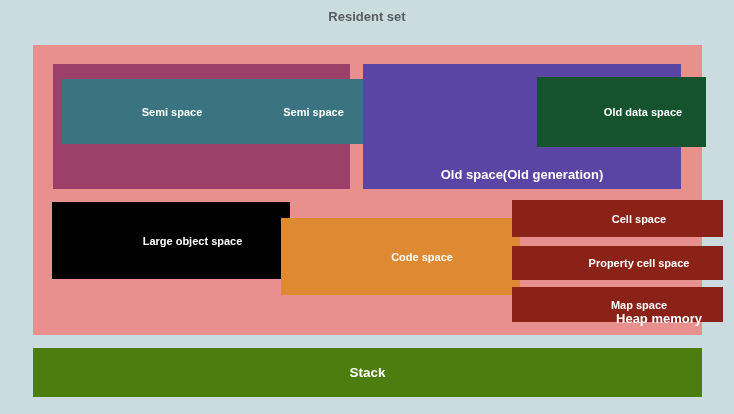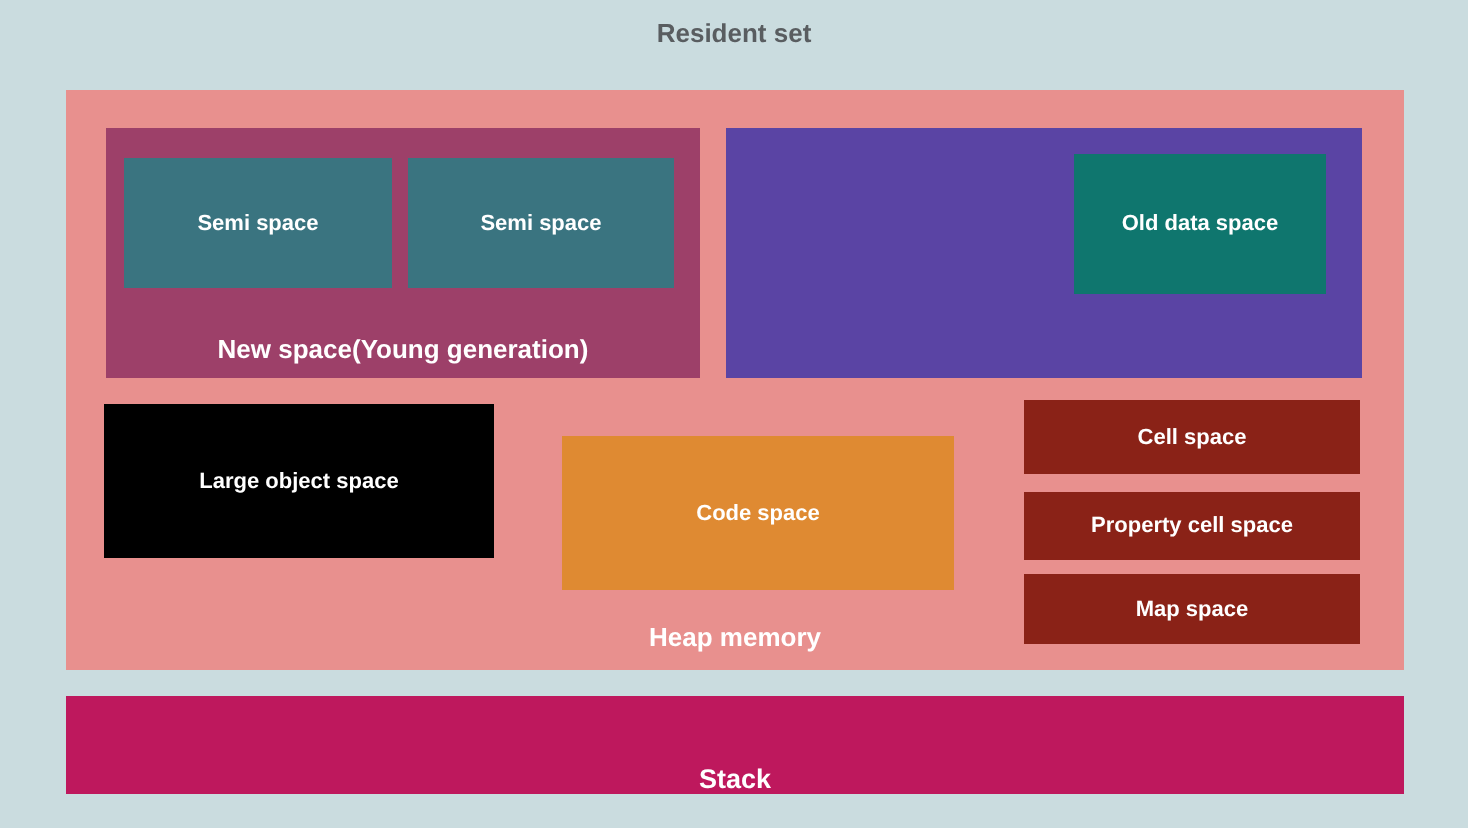--- a/index.html
+++ b/index.html
@@ -39,51 +39,52 @@
     background: #5a44a4;
   }
   .box {
     position: absolute;
     display: flex;
     align-items: center;
     justify-content: center;
     color: #ffffff;
     font-size: 11px;
     text-align: center;
+    padding-left: 43px;
   }
   .semi1 { left: 9px;  top: 15px; width: 134px; height: 65px; background: #3a7480; }
   .semi2 { left: 151px; top: 15px; width: 133px; height: 65px; background: #3a7480; }
   .old-pointer { left: 22px;  top: 13px; width: 122px; height: 69px; background: #5a9b42; }
-  .old-data    { left: 174px; top: 13px; width: 126px; height: 70px; background: #0f766e; }
+  .old-data    { left: 174px; top: 13px; width: 126px; height: 70px; background: #14532d; }
   .region-label {
     position: absolute;
     left: 0; right: 0; bottom: 7px;
     text-align: center;
     color: #ffffff;
     font-size: 13px;
   }
   .large-object { left: 19px;  top: 157px; width: 195px; height: 77px; background: #000000; }
   .code-space   { left: 248px; top: 173px; width: 196px; height: 77px; background: #df8a32; }
   .side1 { left: 479px; top: 155px; width: 168px; height: 37px; background: #8a2217; }
   .side2 { left: 479px; top: 201px; width: 168px; height: 34px; background: #8a2217; }
   .side3 { left: 479px; top: 242px; width: 168px; height: 35px; background: #8a2217; }
   .heap-label {
     position: absolute;
     left: 0; right: 0; bottom: 9px;
-    text-align: center;
+    text-align: right;
     color: #ffffff;
     font-size: 13px;
   }
   .stack {
     position: absolute;
     left: 33px; top: 348px;
     width: 669px; height: 49px;
-    background: #be185d;
+    background: #4d7c0f;
     display: flex;
-    align-items: flex-end;
+    align-items: center;
     justify-content: center;
     color: #ffffff;
     font-size: 13.5px;
   }
 </style>
 </head>
 <body>
 
 <div class="canvas">
 
@@ -91,27 +92,27 @@
 
   <div class="heap">
 
     <div class="region new-space">
       <div class="box semi1">
         <span>Semi space</span>
       </div>
       <div class="box semi2">
         <span>Semi space</span>
       </div>
-      <div class="region-label">New space(Young generation)</div>
     </div>
 
     <div class="region old-space">
       <div class="box old-data">
         <span>Old data space</span>
       </div>
+      <div class="region-label">Old space(Old generation)</div>
     </div>
 
     <div class="box large-object">
       <span>Large object space</span>
     </div>
 
     <div class="box code-space">
       <span>Code space</span>
     </div>
 

